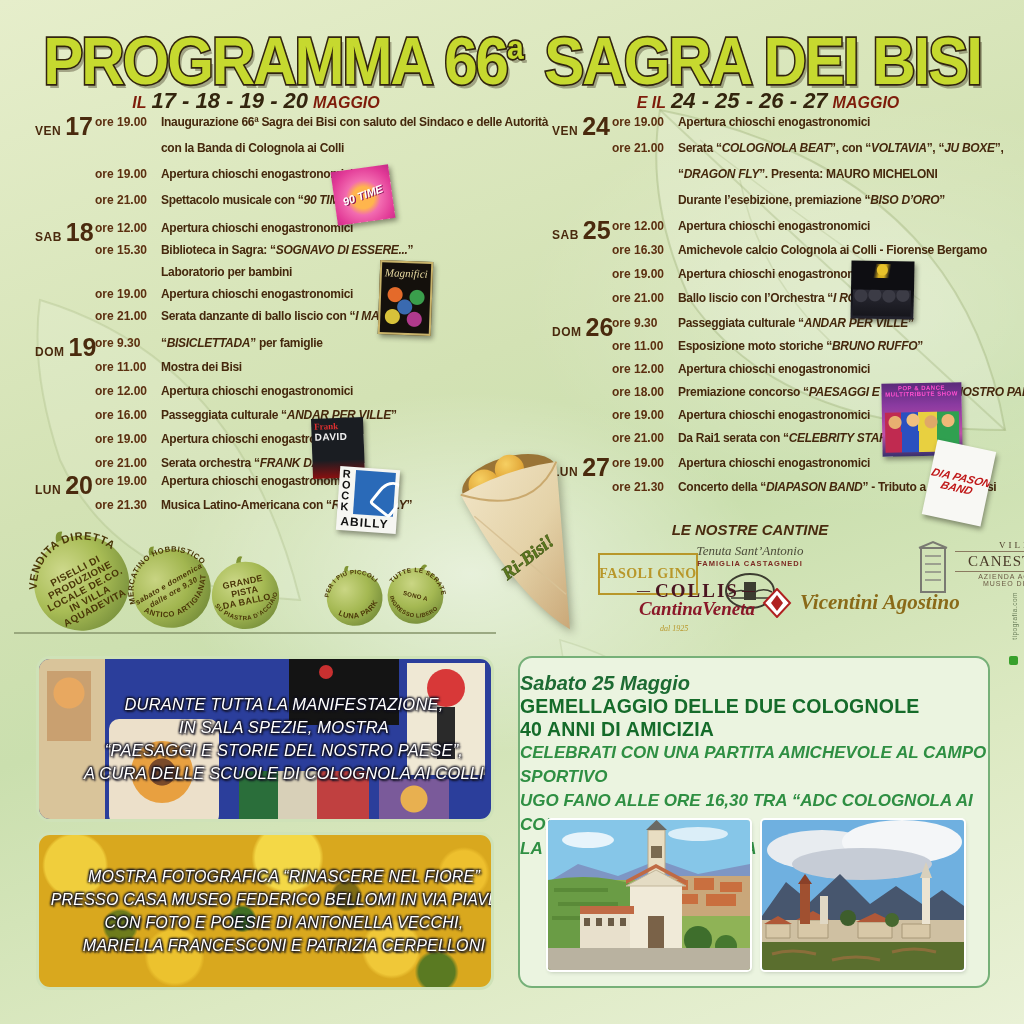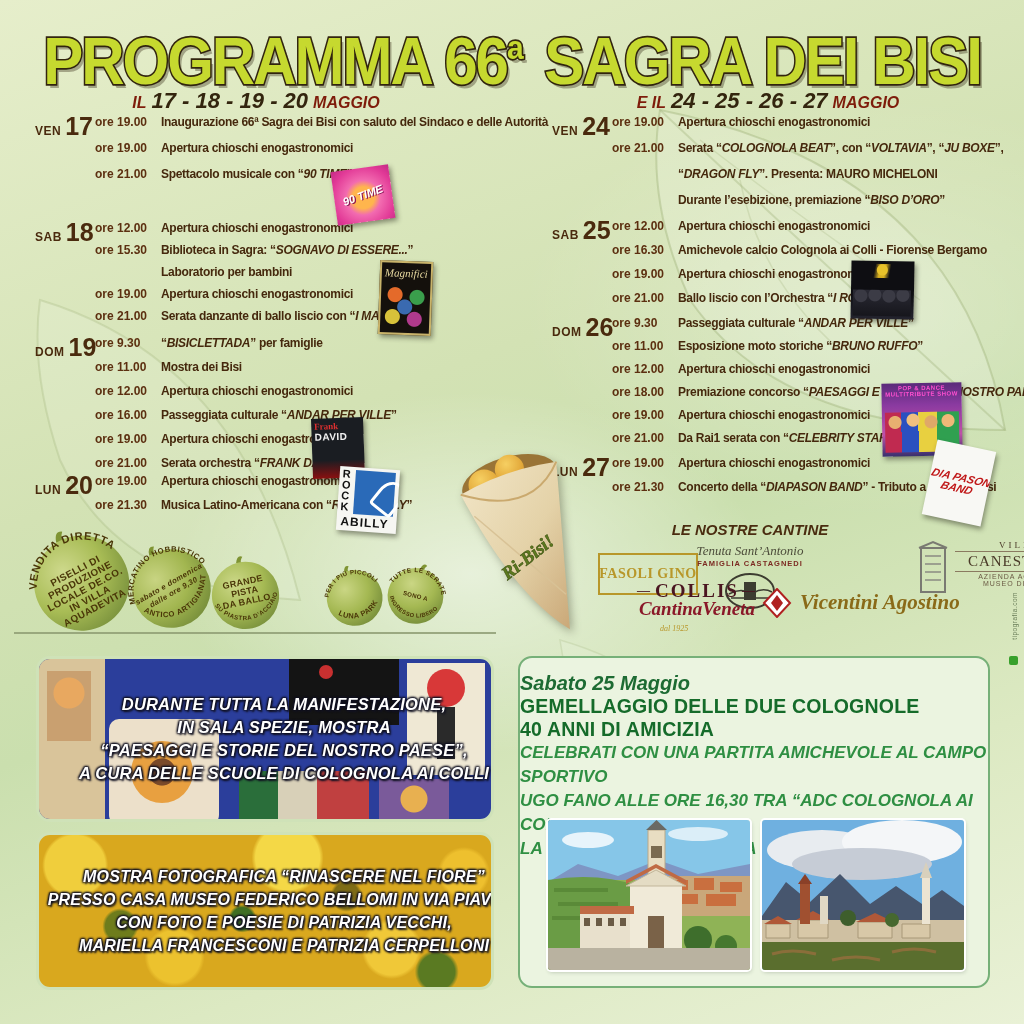--- a/index.html
+++ b/index.html
@@ -117,21 +117,21 @@
   .vicentini{ left:800px; top:590px; font-family:"Liberation Serif",serif; font-style:italic; font-weight:700; font-size:21px; color:#8a6a18;}
   .vic-diamond{ left:762px; top:588px; width:30px; height:30px;}
   .credit{ position:absolute; right:6px; top:592px; writing-mode:vertical-rl; transform:rotate(180deg); font-size:6.5px; color:#6b7f5a; letter-spacing:.5px;}
   .credit-logo{ position:absolute; right:6px; top:656px; width:9px; height:9px; background:#38a02c; border-radius:2px;}
 
   
   .box{ position:absolute; border-radius:14px; overflow:hidden;}
   #box-mostra{ left:36px; top:656px; width:458px; height:166px; background:#2b3e9b; border:3px solid #cfe2b8;
       display:flex; flex-direction:column; align-items:center; justify-content:center; gap:4px;}
   .collage-piece{ position:absolute;}
-  .wline{ position:relative; color:#fff; font-weight:700; font-style:italic; font-size:16.5px; letter-spacing:.2px; white-space:nowrap;
+  .wline{ position:relative; color:#fff; font-weight:400; font-style:italic; font-size:16.5px; letter-spacing:.2px; white-space:nowrap;
       text-shadow:1.5px 1.5px 2px #101020, -1px 1px 2px #101020, 1px -1px 2px #101020, -1px -1px 2px #101020;padding-left:38px;}
   #box-foto{ left:36px; top:832px; width:458px; height:158px; border:3px solid #cfe2b8; background-color:#d9a81e;
       background-image:
         radial-gradient(circle 34px at 8% 20%, #f0ce3c 0 30px, transparent 33px),
         radial-gradient(circle 30px at 30% 80%, #ecc22e 0 26px, transparent 30px),
         radial-gradient(circle 36px at 55% 15%, #f4d846 0 32px, transparent 36px),
         radial-gradient(circle 30px at 78% 75%, #f0c838 0 26px, transparent 30px),
         radial-gradient(circle 26px at 94% 25%, #eec02e 0 22px, transparent 26px),
         radial-gradient(circle 18px at 18% 60%, #6e7c1c 0 15px, transparent 18px),
         radial-gradient(circle 14px at 45% 55%, #3f6e24 0 11px, transparent 14px),
@@ -166,20 +166,24 @@
   <div class="dateline" id="date-right">
     <span class="sm">E IL</span><span class="nums">24 - 25 - 26 - 27</span><span class="sm">MAGGIO</span>
   </div>
 
   <div class="day-block lh26" style="left:35px; top:115px;">
       <div class="day-label"><span class="dw">VEN</span><span class="dn">17</span></div>
       <div class="events">
         <div class="evt-row">
           <span class="evt-time">ore 19.00</span>
           <span class="evt-text qi">Inaugurazione 66ª Sagra dei Bisi con saluto del Sindaco e delle Autorità</span>
+        </div>
+        <div class="evt-row">
+          <span class="evt-time"></span>
+          <span class="evt-text qi">con la Banda di Colognola ai Colli</span>
         </div>
         <div class="evt-row">
           <span class="evt-time">ore 19.00</span>
           <span class="evt-text qi">Apertura chioschi enogastronomici</span>
         </div>
         <div class="evt-row">
           <span class="evt-time">ore 21.00</span>
           <span class="evt-text qi">Spettacolo musicale con “<i>90 TIME</i>”</span>
         </div>
       </div>
@@ -536,21 +540,21 @@
     <div class="collage-piece" style="left:340px;top:120px;width:70px;height:46px;background:radial-gradient(circle 14px at 35px 20px,#e8b050 0 13px,transparent 14px),#7a5a9a;"></div>
     <div class="wline">DURANTE TUTTA LA MANIFESTAZIONE,</div>
     <div class="wline">IN SALA SPEZIE, MOSTRA</div>
     <div class="wline qi">“<i>PAESAGGI E STORIE DEL NOSTRO PAESE</i>”,</div>
     <div class="wline">A CURA DELLE SCUOLE DI COLOGNOLA AI COLLI</div>
   </div>
 
   <div class="box" id="box-foto">
     <div class="wline qi" style="font-size:16px">MOSTRA FOTOGRAFICA “<i>RINASCERE NEL FIORE</i>”</div>
     <div class="wline" style="font-size:16px">PRESSO CASA MUSEO FEDERICO BELLOMI IN VIA PIAVE, 2</div>
-    <div class="wline" style="font-size:16px">CON FOTO E POESIE DI PATRIZIA VECCHI,</div>
+    <div class="wline" style="font-size:16px">CON FOTO E POESIE DI ANTONELLA VECCHI,</div>
     <div class="wline" style="font-size:16px">MARIELLA FRANCESCONI E PATRIZIA CERPELLONI</div>
   </div>
 
   <div class="box" id="box-gemellaggio">
     <div class="gem-date">Sabato 25 Maggio</div>
     <div class="gem-title">GEMELLAGGIO DELLE DUE COLOGNOLE</div>
     <div class="gem-title">40 ANNI DI AMICIZIA</div>
     <div class="gem-line qi">CELEBRATI CON UNA PARTITA AMICHEVOLE AL CAMPO SPORTIVO</div>
     <div class="gem-line qi">UGO FANO ALLE ORE 16,30 TRA “<i>ADC COLOGNOLA AI COLLI</i>” E</div>
     <div class="gem-line qi">LA “<i>FIORENTE COLOGNOLA DI BERGAMO</i>”</div>

